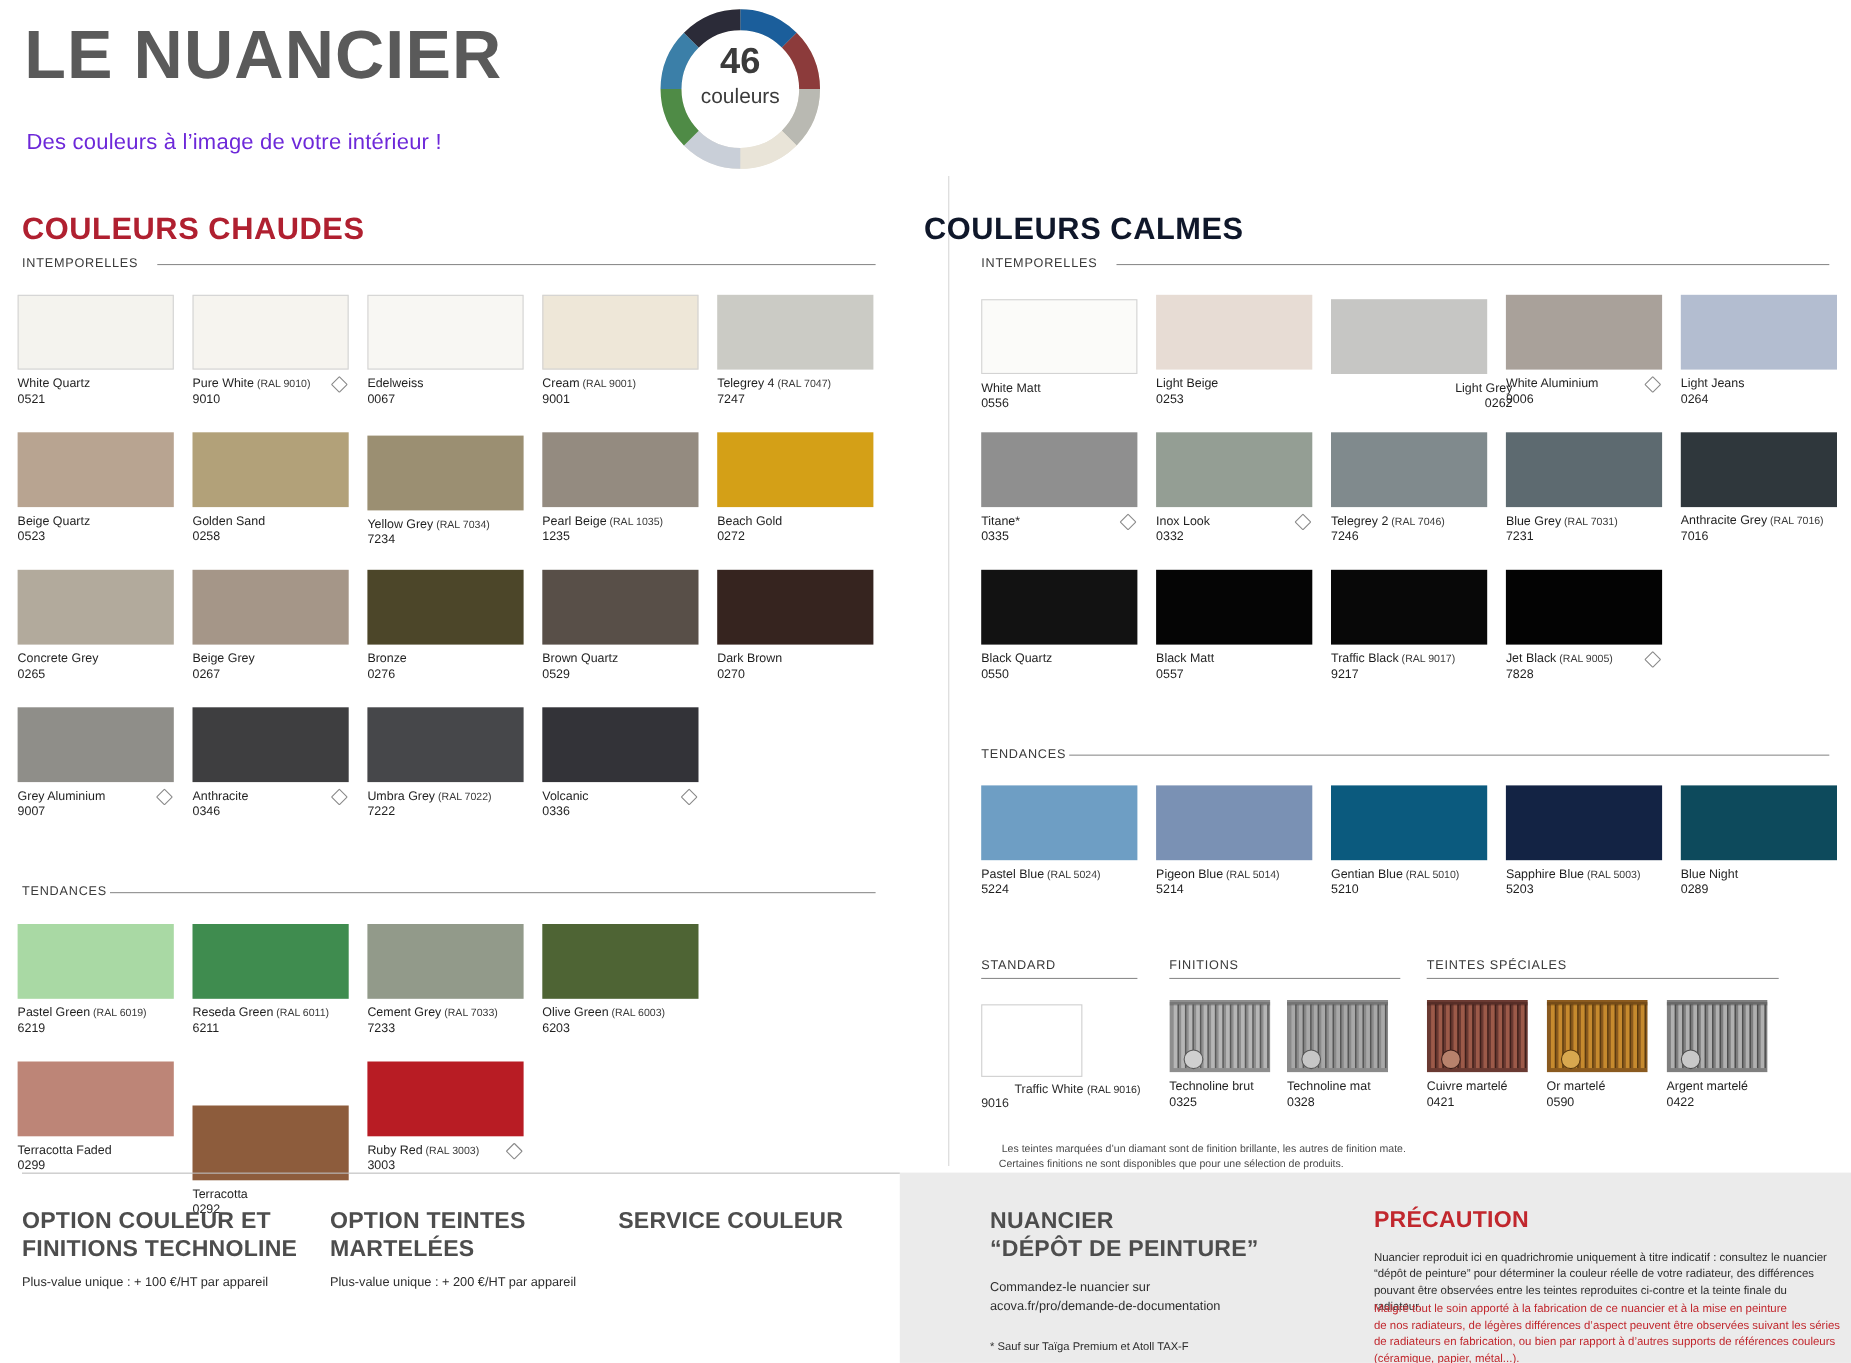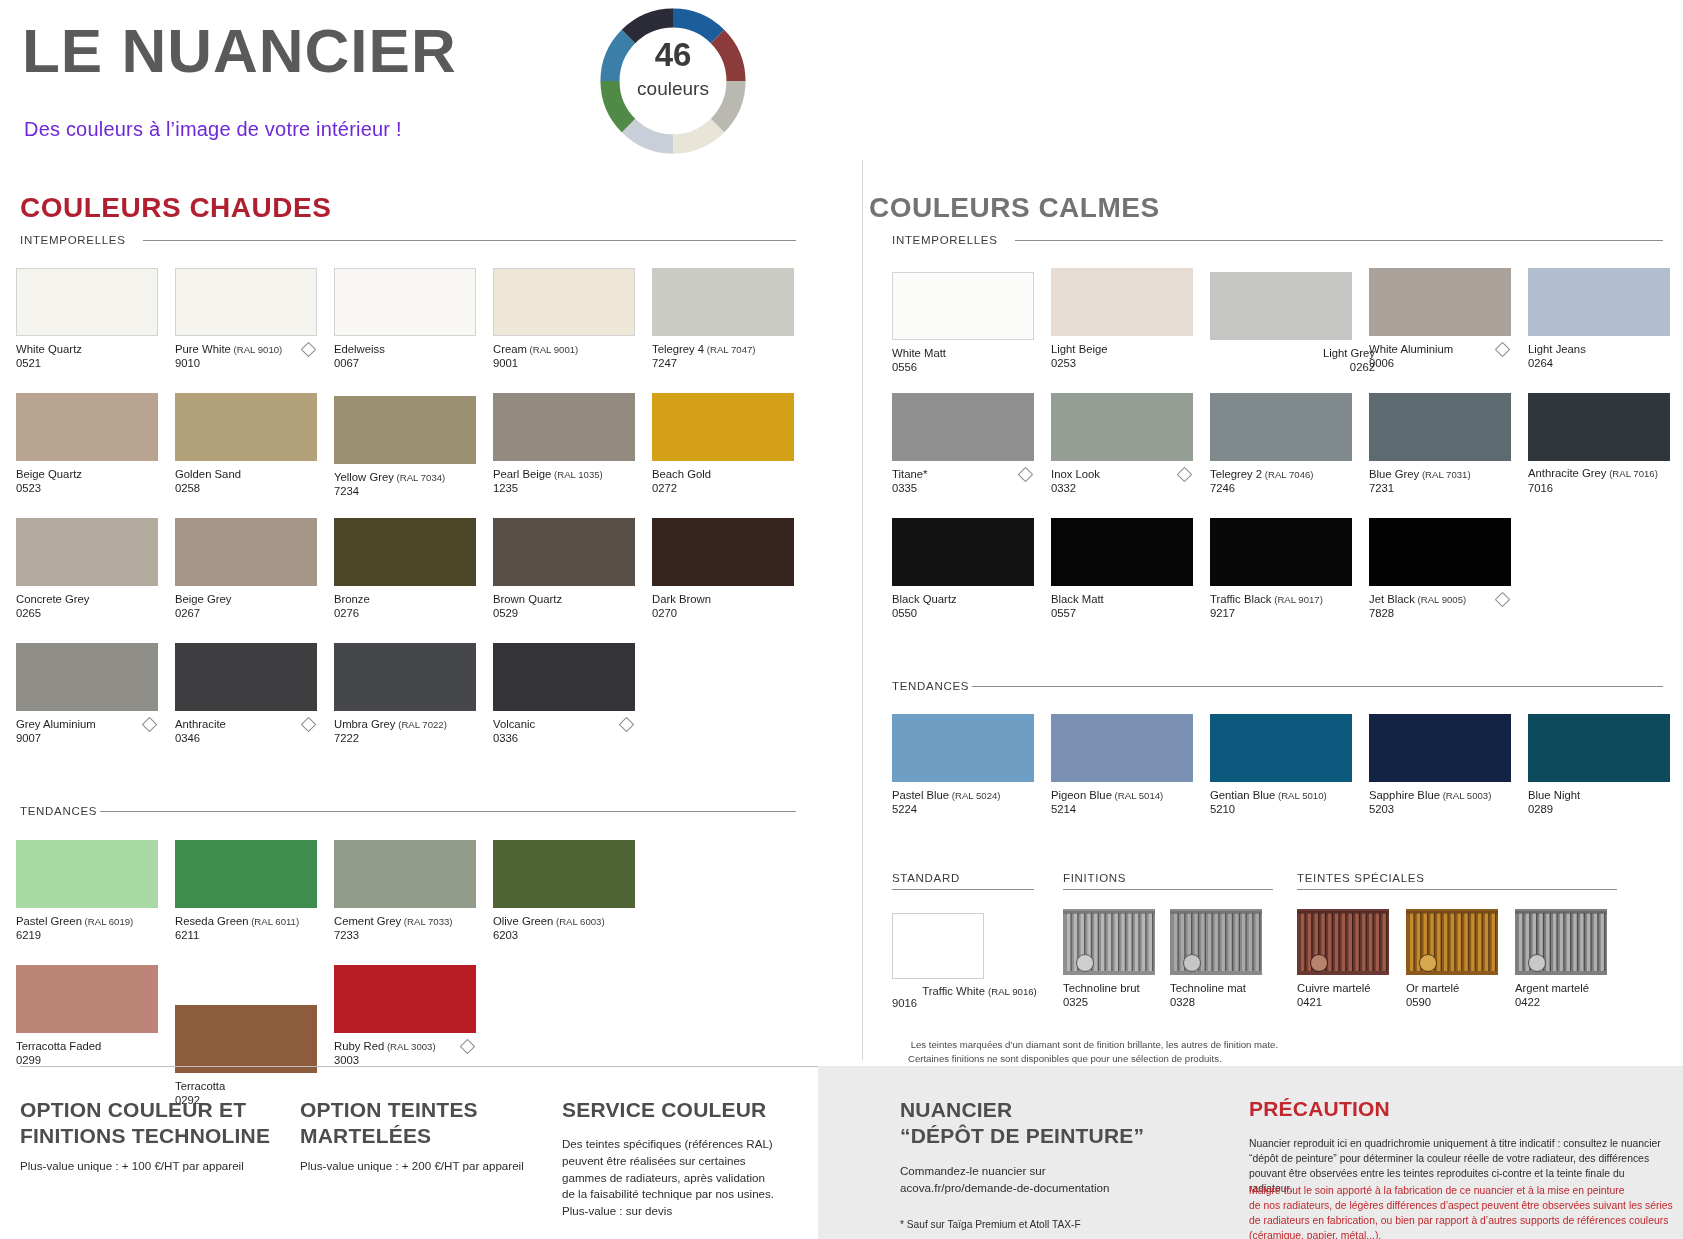--- a/index.html
+++ b/index.html
@@ -33,21 +33,21 @@
   .wheel-word {
     position:absolute; left:0; top:70px; width:146px; text-align:center;
     font-size:19px; color:#3b3b3b;
   }
 
   .vdiv { position:absolute; left:862px; top:160px; width:1px; height:900px; background:#d8d8d8; }
 
   
   .col-head { position:absolute; font-size:28px; font-weight:bold; letter-spacing:0.5px; }
   .col-head.warm { left:20px; top:192px; color:#b02030; }
-  .col-head.calm { left:869px; top:192px; color:#737373; }
+  .col-head.calm { left:840px; top:192px; color:#0f172a; }
 
   .sec-label {
     position:absolute; font-size:11.5px; letter-spacing:0.7px; color:#3a3a3a;
   }
   .sec-rule { position:absolute; height:1px; background:#8d8d8d; }
 
   
   .sw { position:absolute; }
   .sw .chip { width:142px; height:68px; border:0; }
   .sw .chip.bordered { border:1px solid #d3d3d3; }
@@ -577,25 +577,20 @@
 
   <div class="foot-h" style="left:300px; top:1097px; color:#4d4d4d; line-height:1.25;">
     <div>OPTION TEINTES</div>
     <div>MARTELÉES</div>
   </div>
   <div class="foot-p" style="left:300px; top:1158px; width:250px;">Plus-value unique : + 200 €/HT par appareil</div>
 
   <div class="foot-h" style="left:562px; top:1097px; color:#4d4d4d; line-height:1.25;">
     <div>SERVICE COULEUR</div>
   </div>
-  <div class="foot-p" style="left:562px; top:1136px; width:245px; white-space:pre-line;">Des teintes spécifiques (références RAL)
-peuvent être réalisées sur certaines
-gammes de radiateurs, après validation
-de la faisabilité technique par nos usines.
-Plus-value : sur devis</div>
 
   <div class="foot-h" style="left:900px; top:1097px; color:#4d4d4d; line-height:1.25;">
     <div>NUANCIER</div>
     <div>“DÉPÔT DE PEINTURE”</div>
   </div>
   <div class="foot-p" style="left:900px; top:1163px; width:300px; white-space:pre-line;">Commandez-le nuancier sur
 acova.fr/pro/demande-de-documentation</div>
   <div class="foot-p" style="left:900px; top:1218px; width:330px; font-size:10.2px;">* Sauf sur Taïga Premium et Atoll TAX-F</div>
 
   <div class="foot-h" style="left:1249px; top:1097px; color:#c1272d;">PRÉCAUTION</div>

